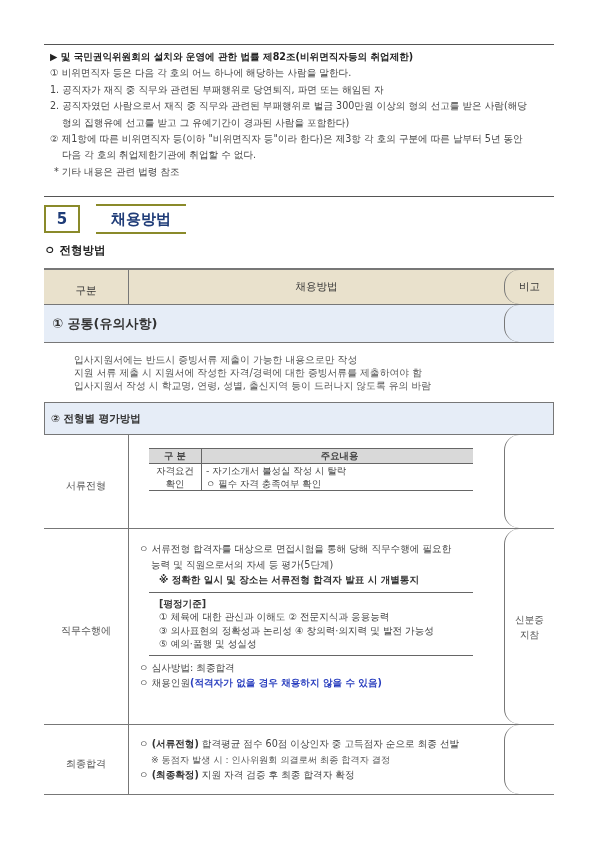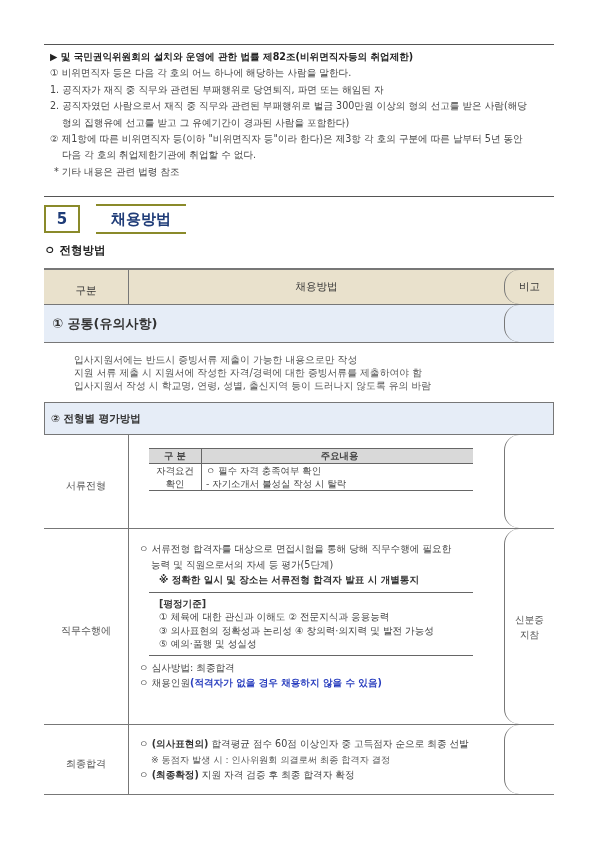--- a/index.html
+++ b/index.html
@@ -94,22 +94,22 @@
             <div class="ihdr">
               <div class="ic1">구  분</div>
               <div class="ic2">주요내용</div>
             </div>
             <div class="ibody">
               <div class="ic1">
                 <div>자격요건</div>
                 <div>확인</div>
               </div>
               <div class="ic2">
+                <div> - 자기소개서 불성실 작성 시 탈락</div>
                 <div>ㅇ 필수 자격 충족여부 확인</div>
-                <div> - 자기소개서 불성실 작성 시 탈락</div>
               </div>
             </div>
           </div>
         </div>
       </div>
       <div class="c3"></div>
     </div>
 
     <div class="row body-row" style="height:196px">
       <div class="c1">직무수행에</div>
@@ -144,21 +144,21 @@
         <div>지참</div>
       </div>
     </div>
 
     <div class="row body-row" style="height:70px">
       <div class="c1">최종합격</div>
       <div class="c2">
         <div class="cell-inner" style="padding-top:11px">
           <div>
             <span>ㅇ</span>
-            <span class="b">(의사표현의)</span><span> 합격평균 점수 60점 이상인자 중 고득점자 순으로 최종 선발</span>
+            <span class="b">(서류전형)</span><span> 합격평균 점수 60점 이상인자 중 고득점자 순으로 최종 선발</span>
           </div>
           <div class="ind2" style="font-size:9.2px;color:#555">※ 동점자 발생 시 : 인사위원회 의결로써 최종 합격자 결정</div>
           <div>
             <span>ㅇ</span>
             <span class="b">(최종확정)</span><span> 지원 자격 검증 후 최종 합격자 확정</span>
           </div>
         </div>
       </div>
       <div class="c3"></div>
     </div>

